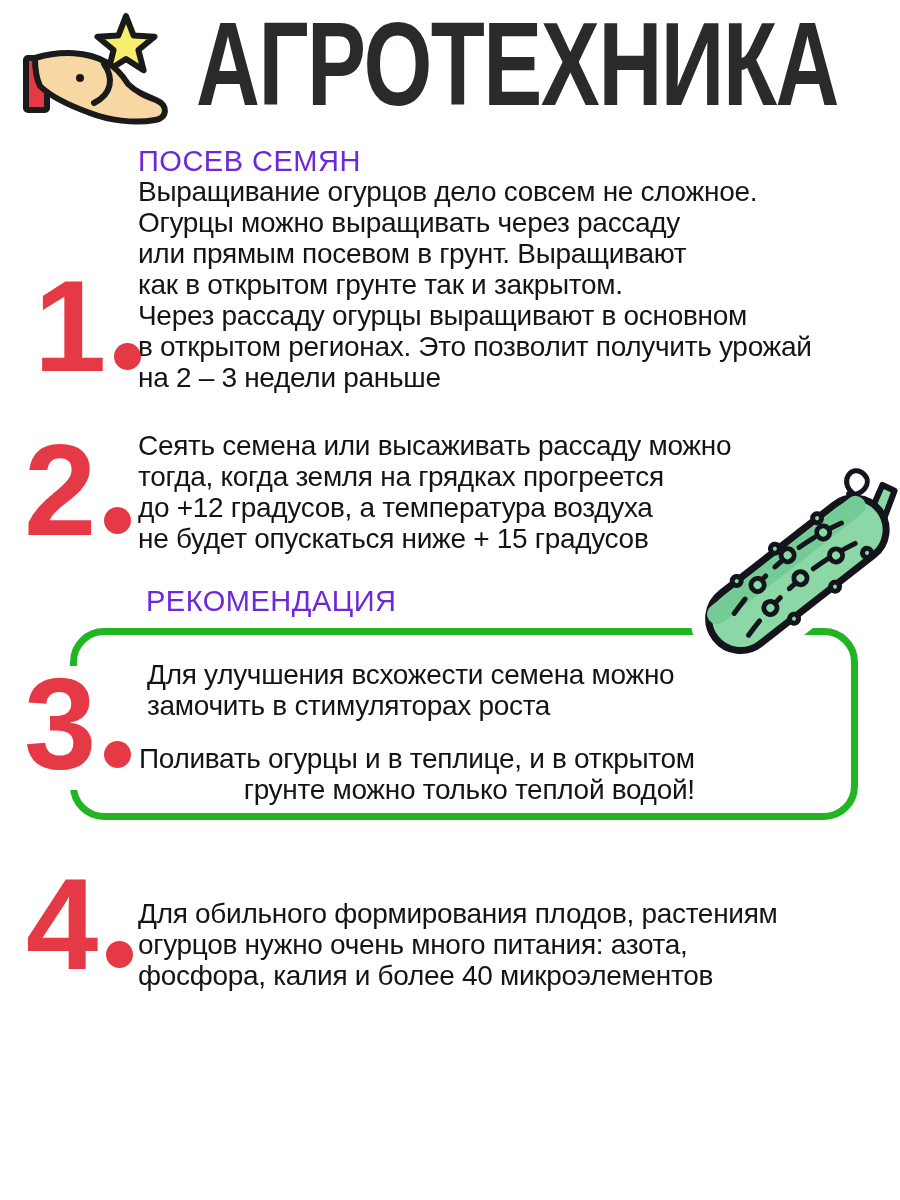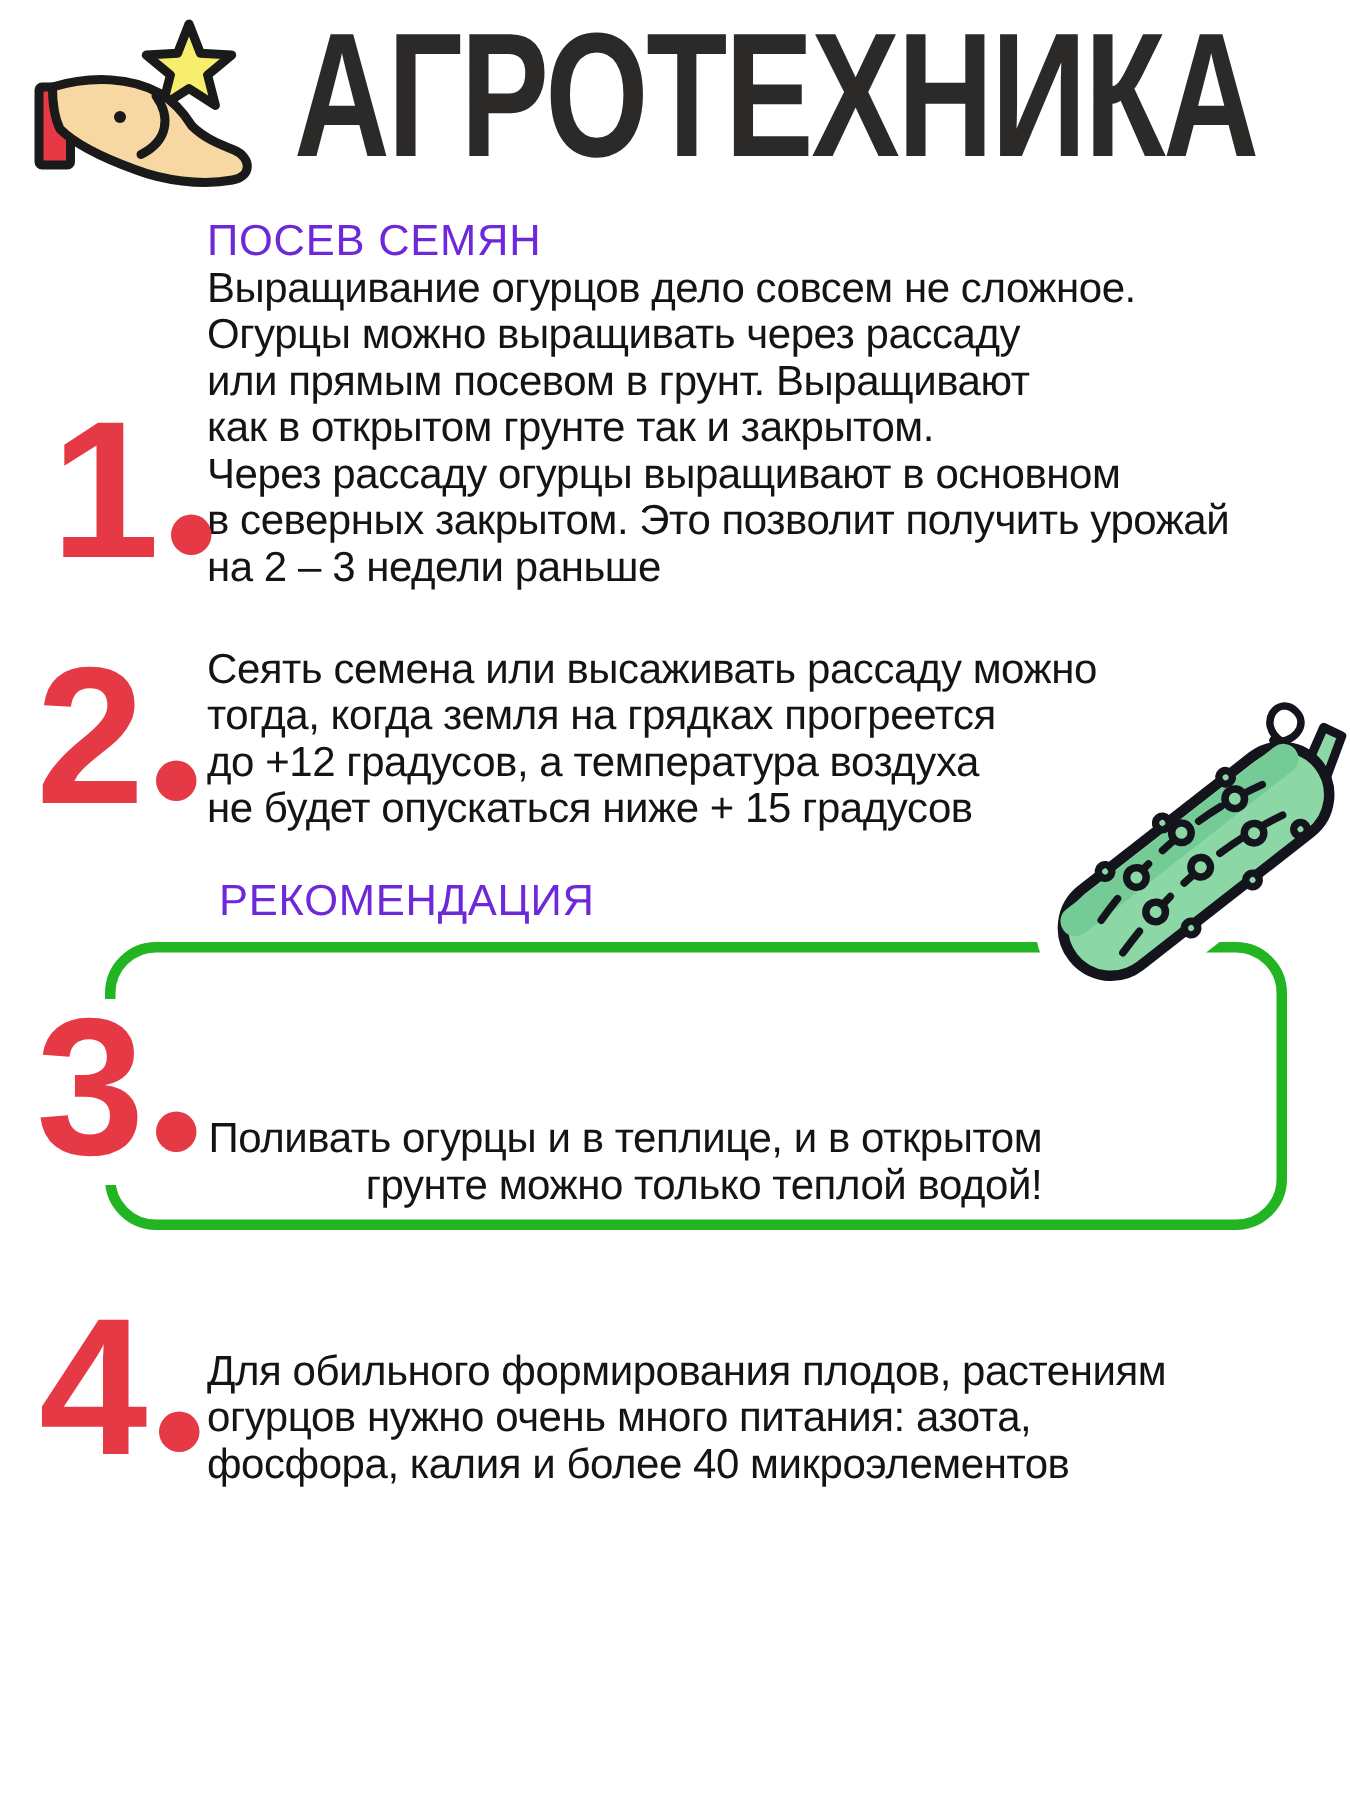--- a/index.html
+++ b/index.html
@@ -68,41 +68,45 @@
 
   <h1 class="page-title">АГРОТЕХНИКА</h1>
 
   <div class="sec-heading" id="heading-posev">ПОСЕВ СЕМЯН</div>
   <div class="body-text" id="para-posev">
     <div>Выращивание огурцов дело совсем не сложное.</div>
     <div>Огурцы можно выращивать через рассаду</div>
     <div>или прямым посевом в грунт. Выращивают</div>
     <div>как в открытом грунте так и закрытом.</div>
     <div>Через рассаду огурцы выращивают в основном</div>
-    <div>в северных закрытом. Это позволит получить урожай</div>
+    <div>в открытом регионах. Это позволит получить урожай</div>
     <div>на 2 – 3 недели раньше</div>
   </div>
   <div class="num" id="num-1">
     <span class="digit">1</span>
     <span class="dot"></span>
   </div>
 
   <div class="body-text" id="para-sowing-time">
     <div>Сеять семена или высаживать рассаду можно</div>
     <div>тогда, когда земля на грядках прогреется</div>
     <div>до +12 градусов, а температура воздуха</div>
     <div>не будет опускаться ниже + 15 градусов</div>
   </div>
   <div class="num" id="num-2">
     <span class="digit">2</span>
     <span class="dot"></span>
   </div>
 
   <div class="sec-heading" id="heading-rek">РЕКОМЕНДАЦИЯ</div>
   <div class="green-box">
+    <div class="box-para" id="box-para-1">
+      <div>Для улучшения всхожести семена можно</div>
+      <div>замочить в стимуляторах роста</div>
+    </div>
     <div class="box-para" id="box-para-2">
       <div>Поливать огурцы и в теплице, и в открытом</div>
       <div>грунте можно только теплой водой!</div>
     </div>
   </div>
   <div class="num" id="num-3">
     <span class="digit">3</span>
     <span class="dot"></span>
   </div>
 

